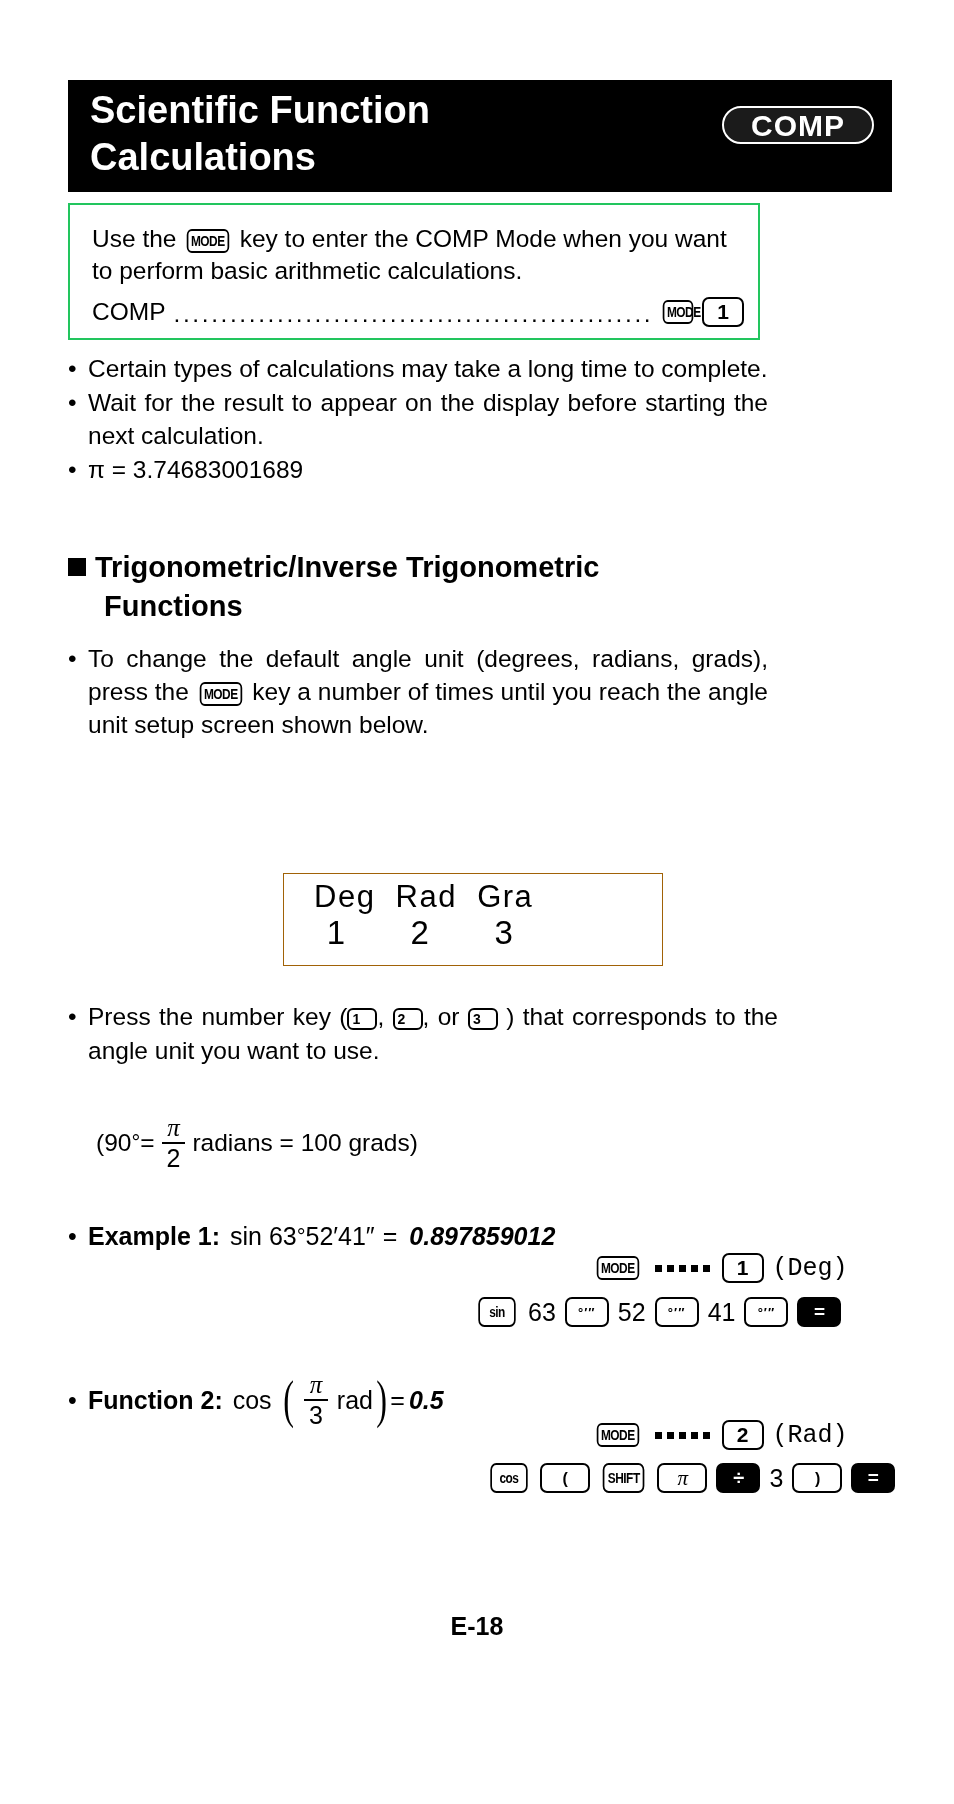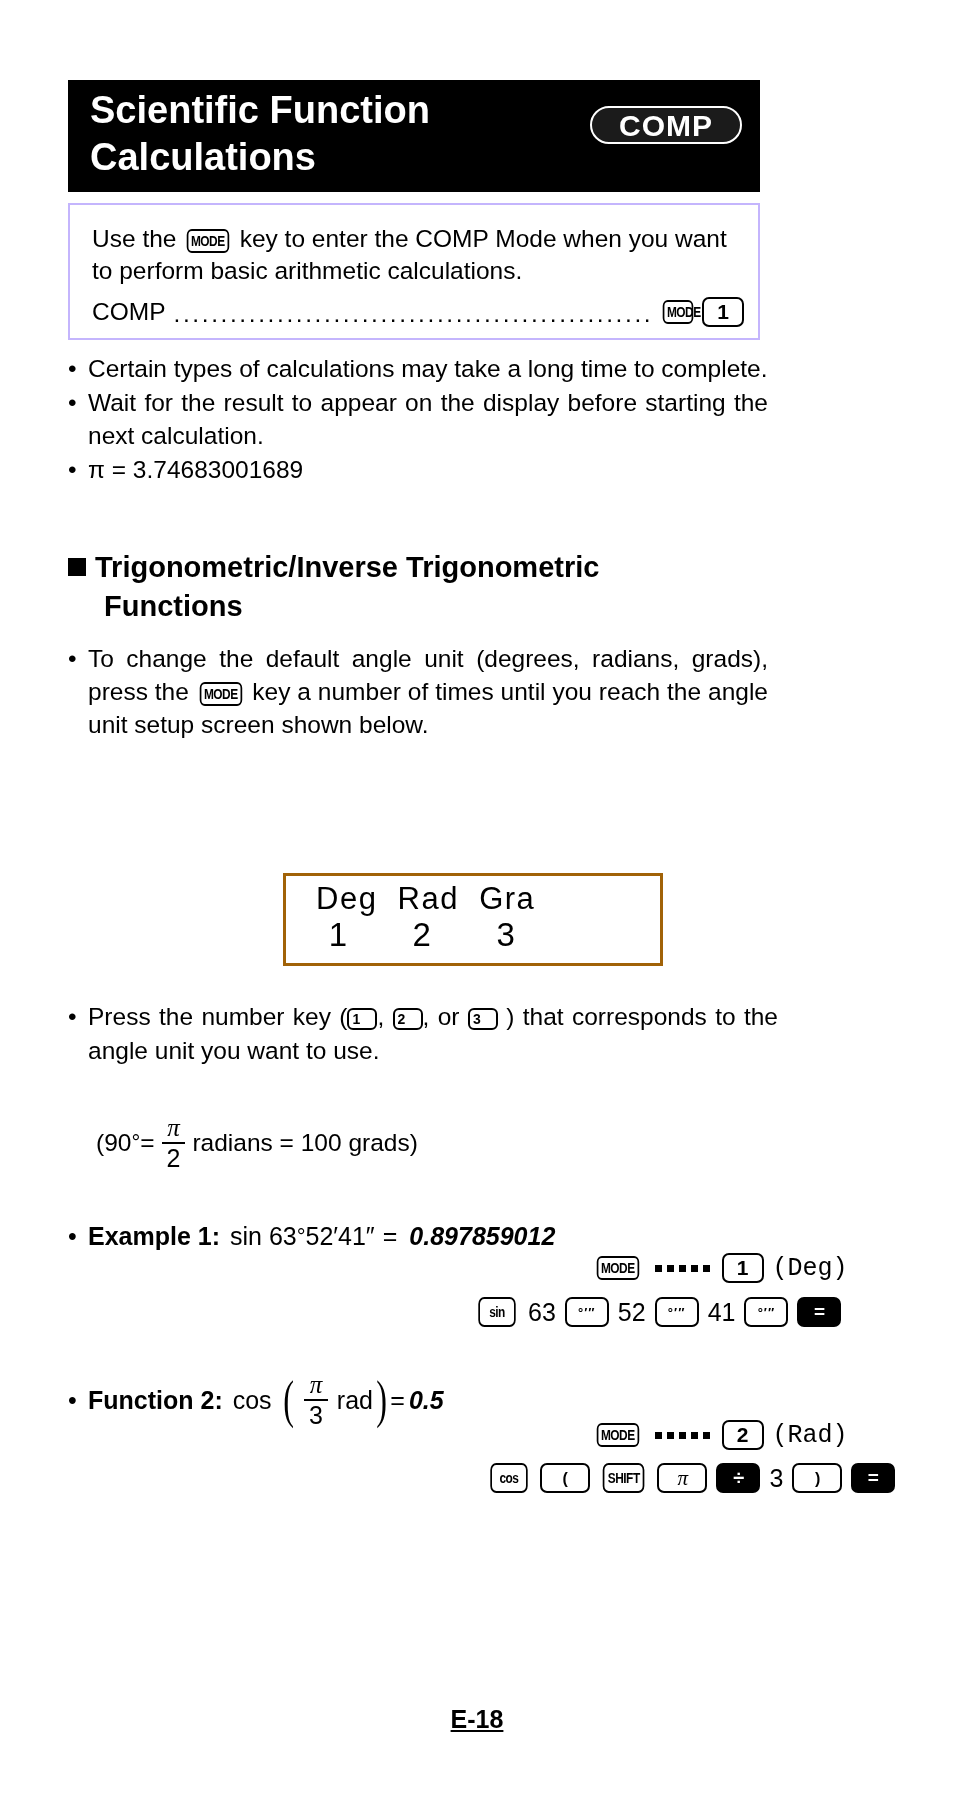--- a/index.html
+++ b/index.html
@@ -21,21 +21,21 @@
     left: 0; top: 0;
     width: 954px;
     height: 1804px;
   }
 
   
   .header-bar {
     position: absolute;
     left: 68px;
     top: 80px;
-    width: 692px;
+    width: 824px;
     height: 112px;
     background: #000000;
     color: #ffffff;
     box-sizing: border-box;
   }
   .header-title {
     position: absolute;
     left: 22px;
     top: 7px;
     width: 500px;
@@ -64,21 +64,21 @@
     box-sizing: border-box;
   }
 
   
   .intro-box {
     position: absolute;
     left: 68px;
     top: 203px;
     width: 692px;
     height: 137px;
-    border: 2px solid #c4b5fd;
+    border: 2px solid #22c55e;
     box-sizing: border-box;
   }
   .intro-line {
     position: absolute;
     left: 22px;
     top: 18px;
     width: 650px;
     font-size: 24.5px;
     line-height: 1.32;
   }
@@ -238,21 +238,21 @@
     line-height: 1.35;
   }
 
   
   .lcd-box {
     position: absolute;
     left: 283px;
     top: 873px;
     width: 380px;
     height: 93px;
-    border: 3px solid #a16207;
+    border: 1px solid #a16207;
     box-sizing: border-box;
     background: #ffffff;
   }
   .lcd-line1 {
     position: absolute;
     left: 30px;
     top: 5px;
     font-size: 31px;
     letter-spacing: 1.5px;
     white-space: pre;
@@ -373,26 +373,25 @@
     width: 7px;
     height: 7px;
     background: #000;
   }
   .paren-note { font-size: 25px; font-family: Liberation Mono, monospace; }
 
   
   .footer {
     position: absolute;
     left: 0;
-    top: 1705px;
+    top: 1612px;
     width: 954px;
     text-align: center;
     font-size: 25px;
     font-weight: bold;
-    text-decoration: underline;
   }
 </style>
 </head>
 <body>
 
 <div class="page">
 
   <div class="header-bar">
     <div class="header-title">Scientific Function
 Calculations</div>

